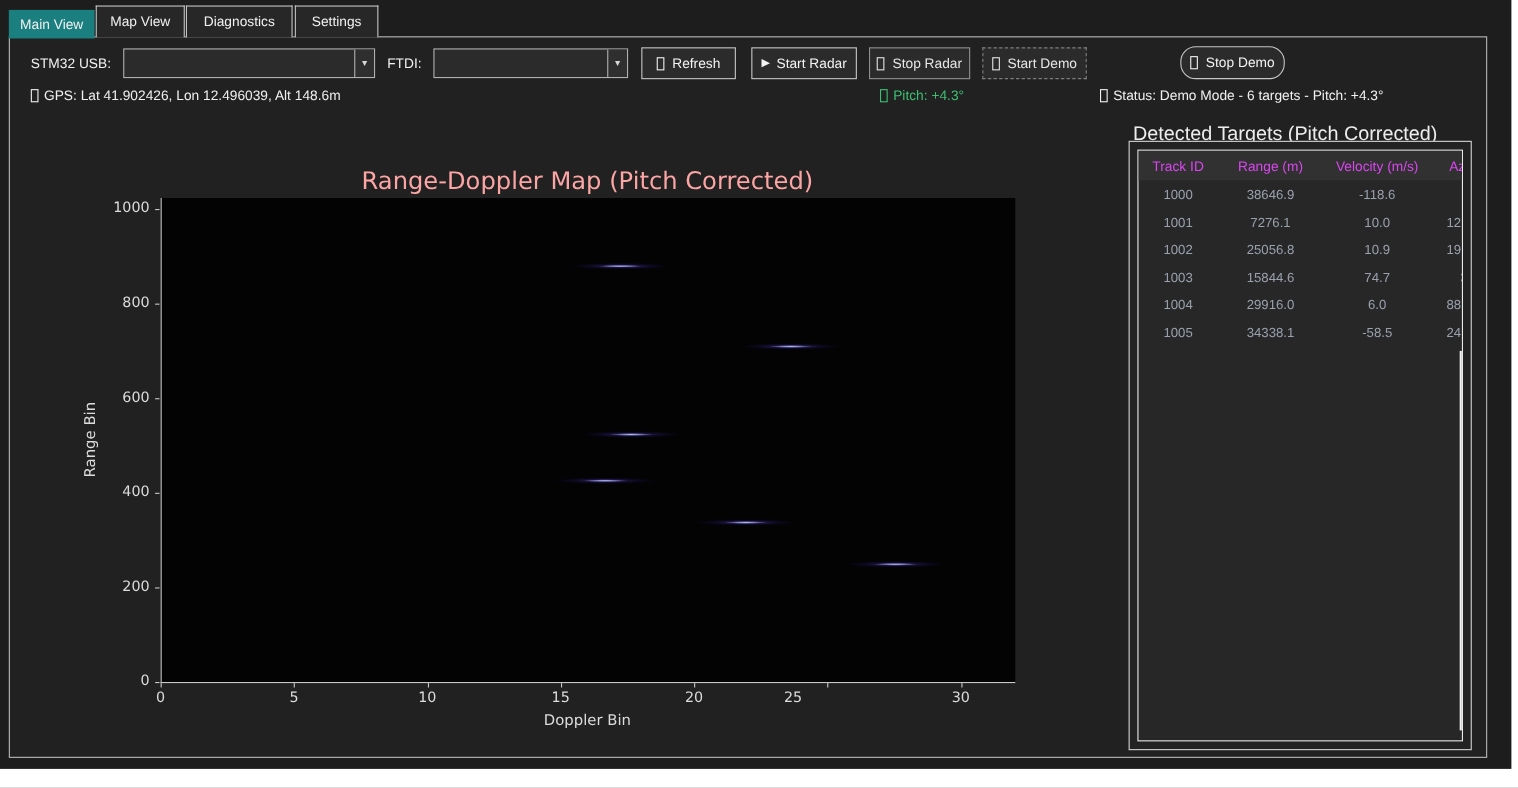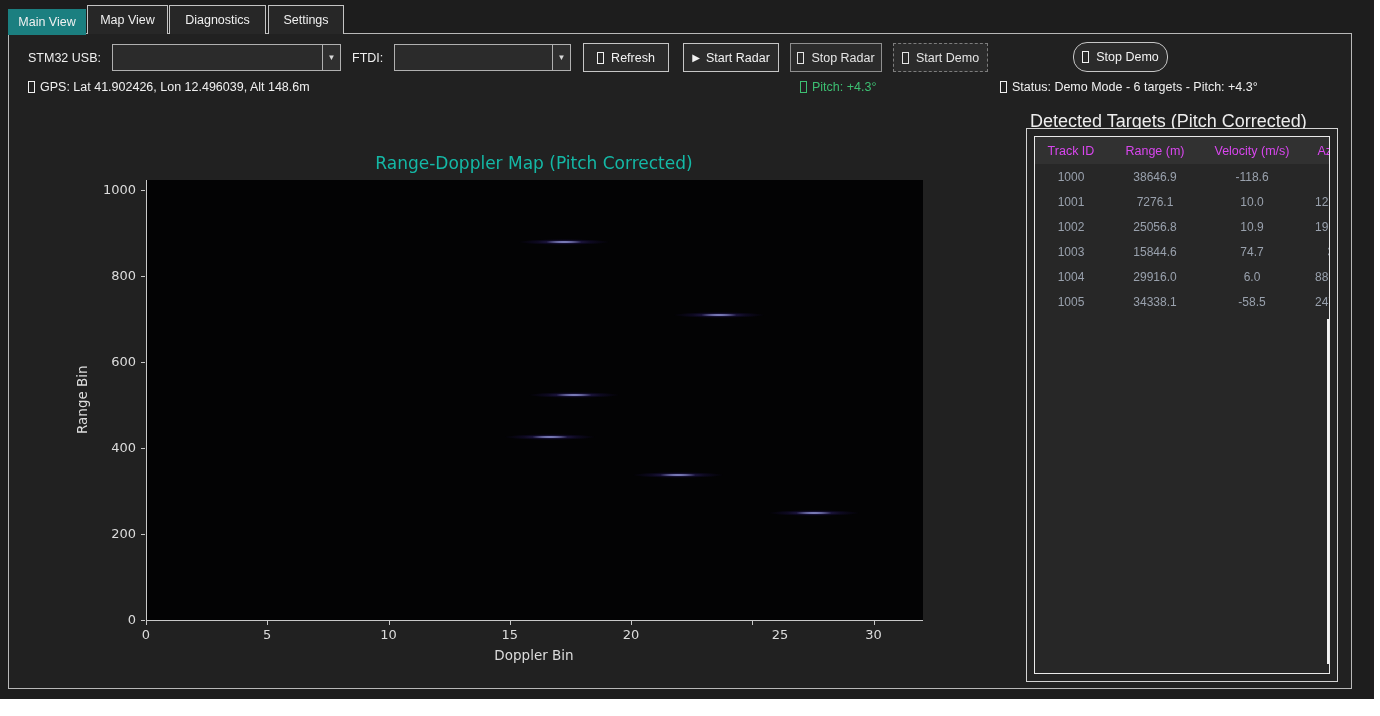--- a/index.html
+++ b/index.html
@@ -47,21 +47,21 @@
   .ttable{position:absolute;left:1034px;top:136px;width:296px;height:538px;background:#272727;
           border:1px solid #e9e9e9;box-sizing:border-box;overflow:hidden;z-index:6;}
   .thead{display:flex;height:27px;align-items:center;background:#313131;color:#d946ef;font-size:12.5px;}
   .trow{display:flex;height:25px;align-items:center;color:#99a1ad;font-size:12px;}
   .cell{flex:0 0 auto;text-align:center;white-space:nowrap;overflow:visible;}
   .c0{width:72px;} .c1{width:96px;} .c2{width:98px;} .c3{width:78px;}
   .scroll-line{position:absolute;left:292px;top:182px;width:2px;height:345px;background:#f2f2f2;}
 
   
   .chart-text{font-family:"DejaVu Sans",sans-serif;color:#dcdcdc;position:absolute;z-index:5;}
-  .chart-title{left:146px;top:153px;width:776px;text-align:center;font-size:17px;color:#14b8a6;}
+  .chart-title{left:146px;top:153px;width:776px;text-align:center;font-size:22px;color:#fca5a5;}
   .xlabel{left:146px;top:647px;width:776px;text-align:center;font-size:13.5px;}
   .ylabel{left:74px;top:330px;height:140px;writing-mode:vertical-rl;transform:rotate(180deg);
           display:flex;align-items:center;justify-content:center;font-size:13.5px;}
   .plot{position:absolute;left:146px;top:180px;width:776px;height:440px;background:#030304;
         border-left:1px solid #c9c9c9;border-bottom:1px solid #c9c9c9;box-sizing:content-box;z-index:3;overflow:hidden;}
   .xtick-mark{position:absolute;width:1px;height:4px;background:#c9c9c9;top:621px;z-index:4;}
   .ytick-mark{position:absolute;width:4px;height:1px;background:#c9c9c9;left:141px;z-index:4;}
   .xtick-label{position:absolute;top:627px;width:44px;text-align:center;font-size:13px;
                font-family:"DejaVu Sans",sans-serif;color:#dcdcdc;z-index:4;}
   .ytick-label{position:absolute;width:42px;text-align:right;font-size:13px;
@@ -206,21 +206,21 @@
     <div class="xtick-label" style="left: 124px;">0</div>
     <div class="xtick-mark" style="left: 267.25px;"></div>
     <div class="xtick-label" style="left: 245.25px;">5</div>
     <div class="xtick-mark" style="left: 388.5px;"></div>
     <div class="xtick-label" style="left: 366.5px;">10</div>
     <div class="xtick-mark" style="left: 509.75px;"></div>
     <div class="xtick-label" style="left: 487.75px;">15</div>
     <div class="xtick-mark" style="left: 631px;"></div>
     <div class="xtick-label" style="left: 609px;">20</div>
     <div class="xtick-mark" style="left: 752.25px;"></div>
-    <div class="xtick-label" style="left: 758px;">25</div>
+    <div class="xtick-label" style="left: 699px;">25</div>
     <div class="xtick-mark" style="left: 873.5px;"></div>
     <div class="xtick-label" style="left: 851.5px;">30</div>
     <div class="ytick-mark" style="top: 620px;"></div>
     <div class="ytick-label" style="left: 94px; top: 612px;">0</div>
     <div class="ytick-mark" style="top: 534.062px;"></div>
     <div class="ytick-label" style="left: 94px; top: 526.062px;">200</div>
     <div class="ytick-mark" style="top: 448.125px;"></div>
     <div class="ytick-label" style="left: 94px; top: 440.125px;">400</div>
     <div class="ytick-mark" style="top: 362.188px;"></div>
     <div class="ytick-label" style="left: 94px; top: 354.188px;">600</div>

